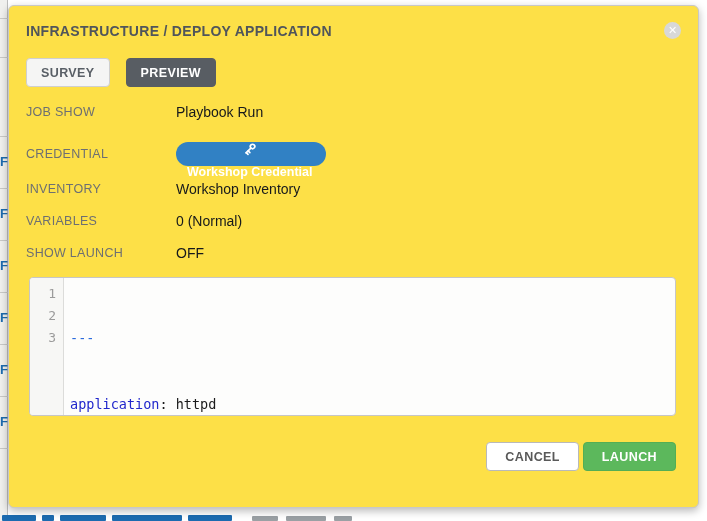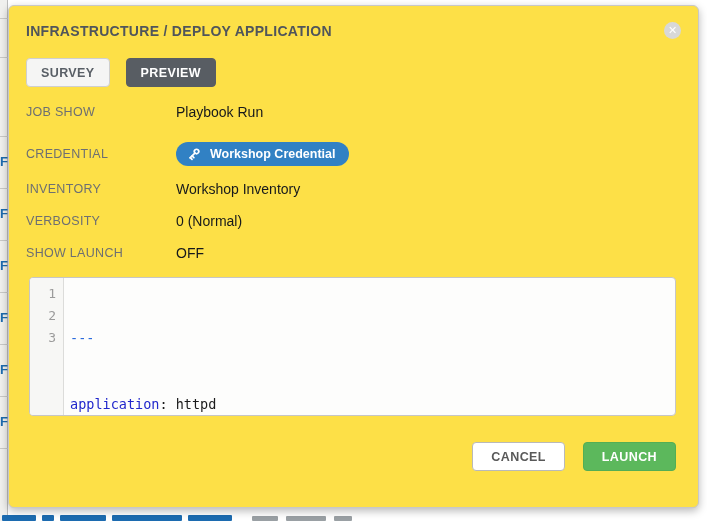--- a/index.html
+++ b/index.html
@@ -55,21 +55,21 @@
   .field-row.rt { margin-bottom:22px; }
   .field-row.rb { margin-bottom:15px; }
   .field-label {
     width:150px; flex:0 0 150px; font-size:12.5px; color:#6d6f72; letter-spacing:0.3px;
   }
   .field-value { font-size:14px; color:#16191c; }
 
   .cred-chip {
     display:inline-flex; align-items:center; gap:9px; height:24px;
     background:#3181c4; border-radius:12px; padding:0 14px 0 11px;
-    color:#ffffff; font-size:12.5px; font-weight:bold; cursor:pointer;
+    color:#ffffff; font-size:12.5px; font-weight:bold; cursor:pointer;flex-direction:column;
   }
   .cred-chip svg { display:block; }
 
   .ev-label { font-size:12.5px; color:#6d6f72; letter-spacing:0.3px; margin-bottom:4px; }
 
   .editor {
     margin:0 5px 0 3px; height:139px; border:1px solid #c6c6c6; border-radius:4px;
     display:flex; overflow:hidden; background:#fdfdfc;
   }
   .gutter {
@@ -80,21 +80,21 @@
   }
   .code {
     flex:1; padding:5px 0 0 6px;
     font-family:"DejaVu Sans Mono","Liberation Mono",monospace;
     font-size:13.5px; line-height:22px; color:#1b1b1b; cursor:text; white-space:pre;
   }
   .tok-doc  { color:#2b6bdd; }
   .tok-key  { color:#2127cc; }
   .tok-plain{ color:#1b1b1b; }
 
-  .modal-footer { display:flex; justify-content:flex-end; gap:18px; margin-top:26px; margin-right:5px; }
+  .modal-footer { display:flex; justify-content:flex-end; gap:4px; margin-top:26px; margin-right:5px; }
   .btn {
     height:29px; border-radius:4px; font-size:12.5px; font-weight:bold; letter-spacing:0.4px;
     display:flex; align-items:center; padding:0 18px; cursor:pointer;
   }
   .btn-cancel { background:#ffffff; border:1px solid #b9b9b9; color:#595959; }
   .btn-launch { background:#5cb85c; border:1px solid #54ae54; color:#ffffff; }
 </style>
 </head>
 <body>
 
@@ -160,21 +160,21 @@
       <span>Workshop Credential</span>
     </div>
   </div>
 
   <div class="field-row">
     <div class="field-label">INVENTORY</div>
     <div class="field-value">Workshop Inventory</div>
   </div>
 
   <div class="field-row">
-    <div class="field-label">VERBOSITY</div>
+    <div class="field-label">VARIABLES</div>
     <div class="field-value">0 (Normal)</div>
   </div>
 
   <div class="field-row">
     <div class="field-label">SHOW LAUNCH</div>
     <div class="field-value">OFF</div>
   </div>
 
 
   <div class="editor">

